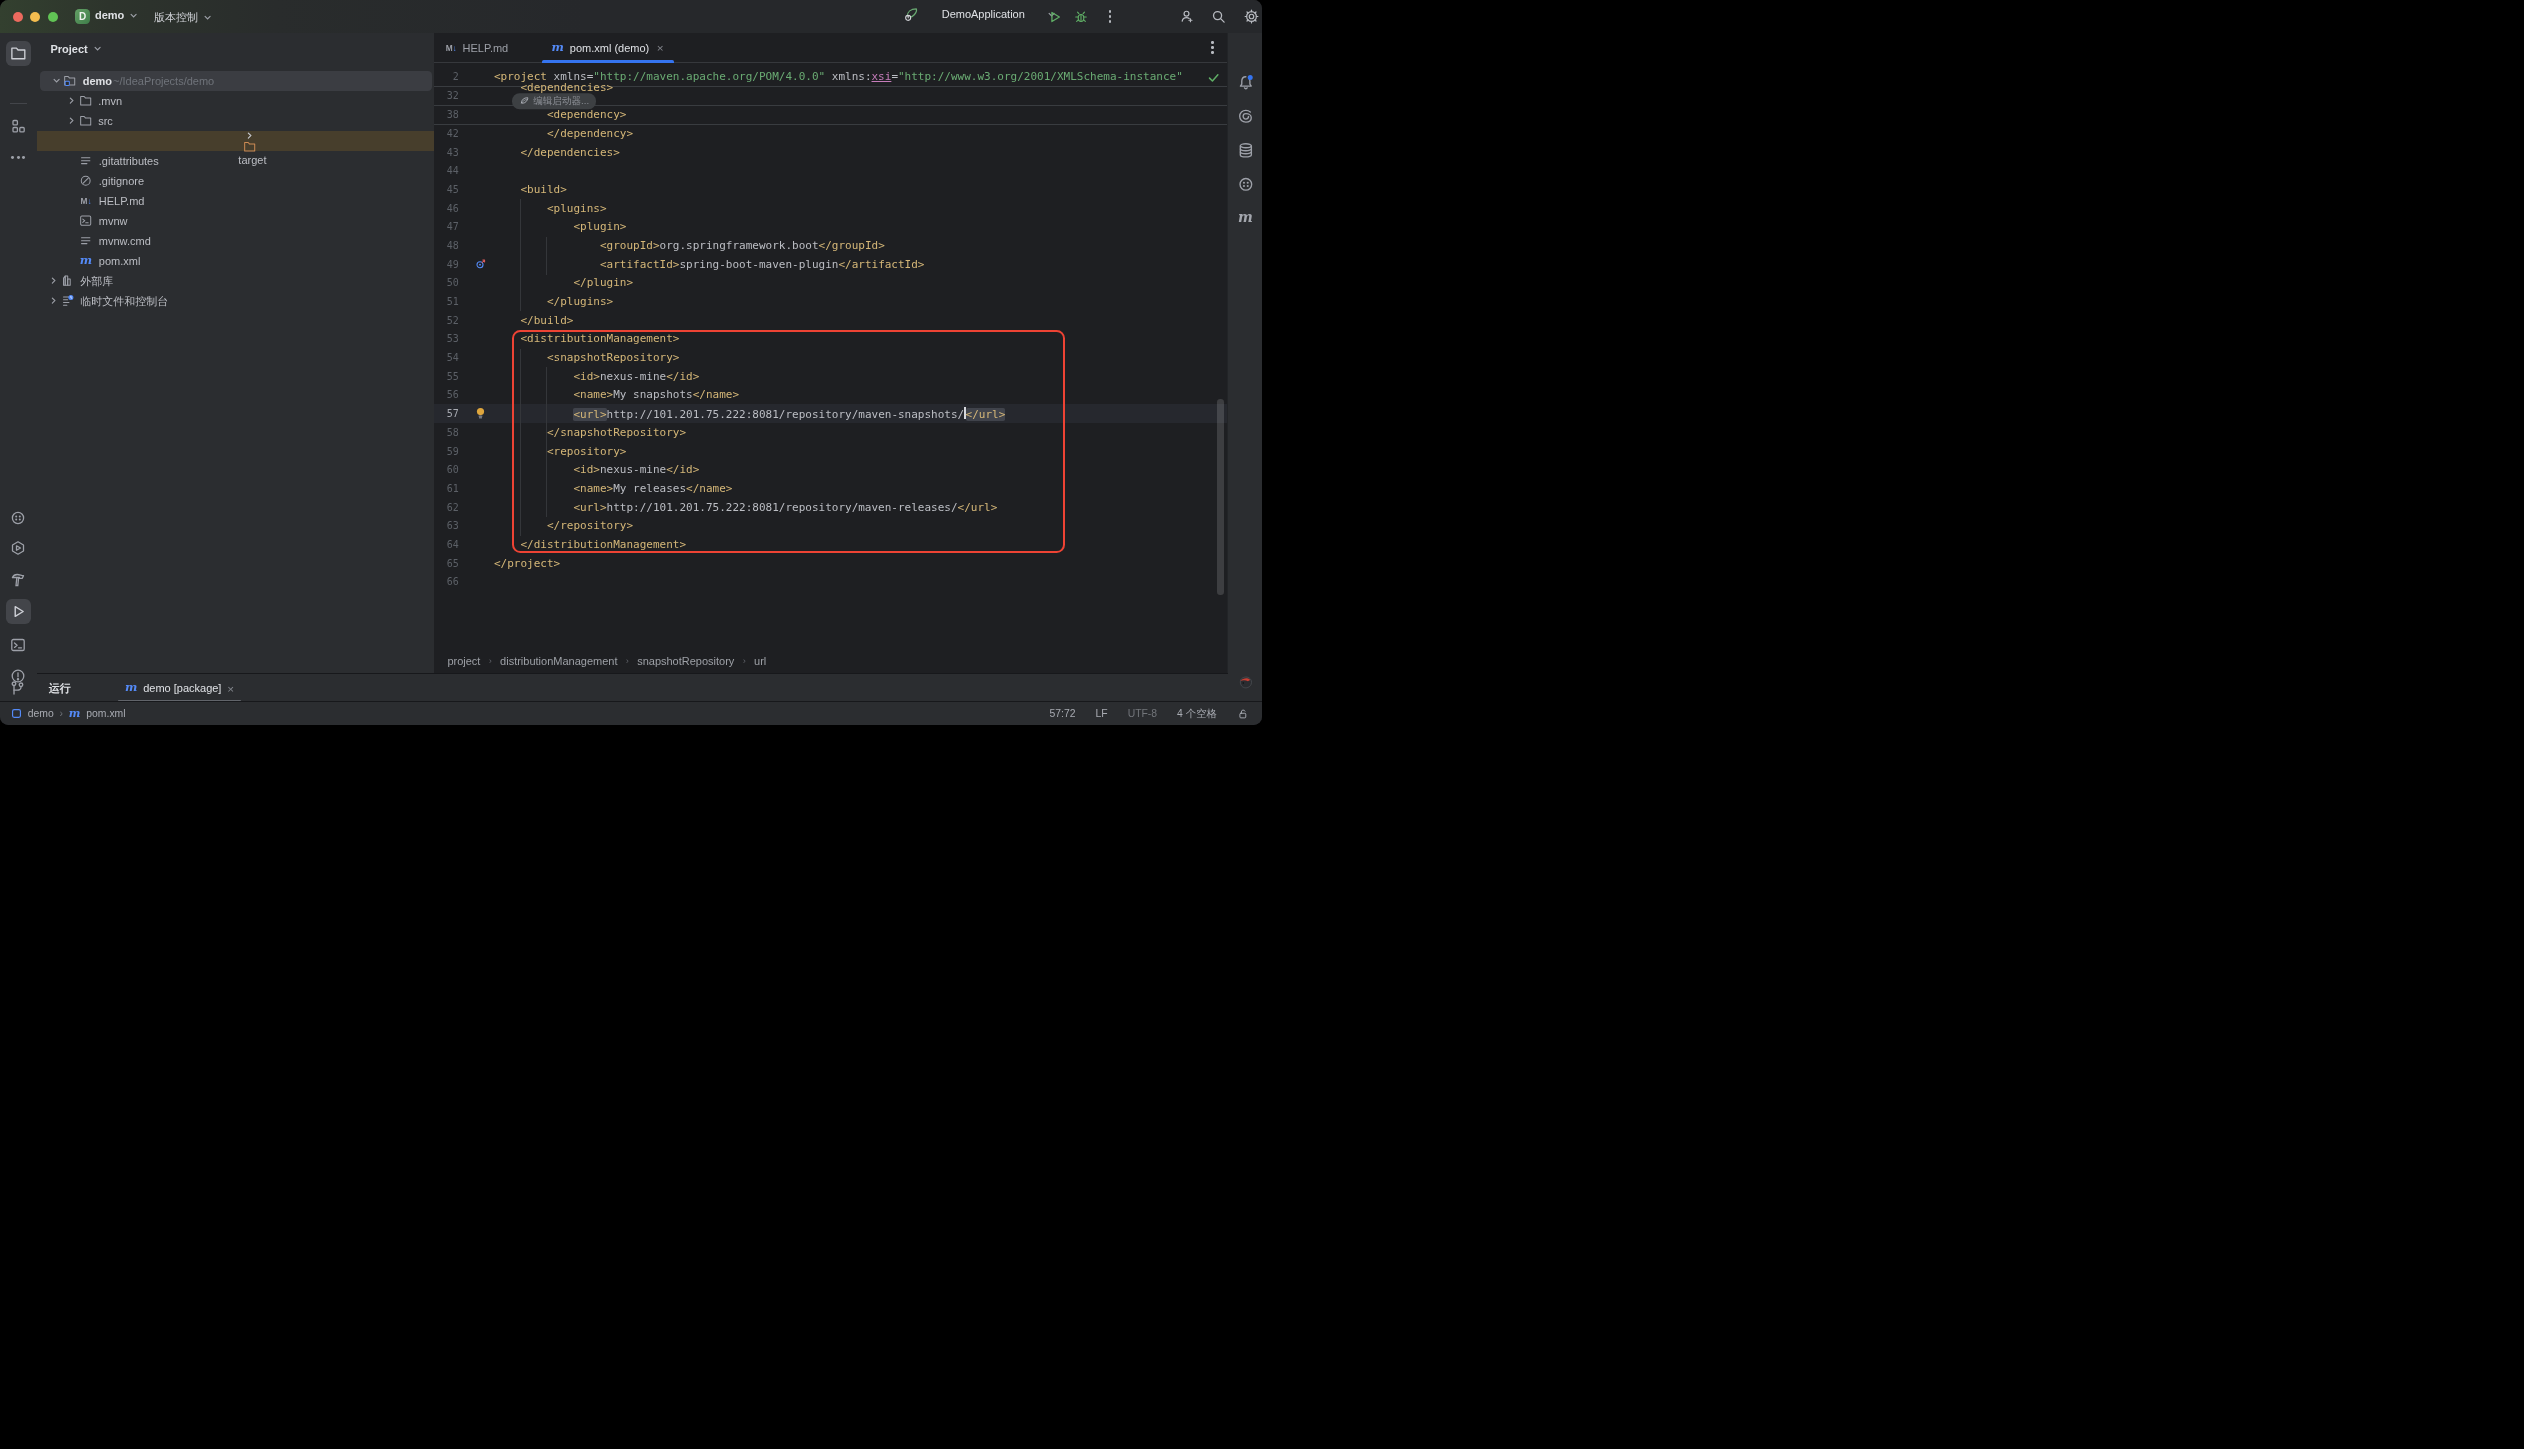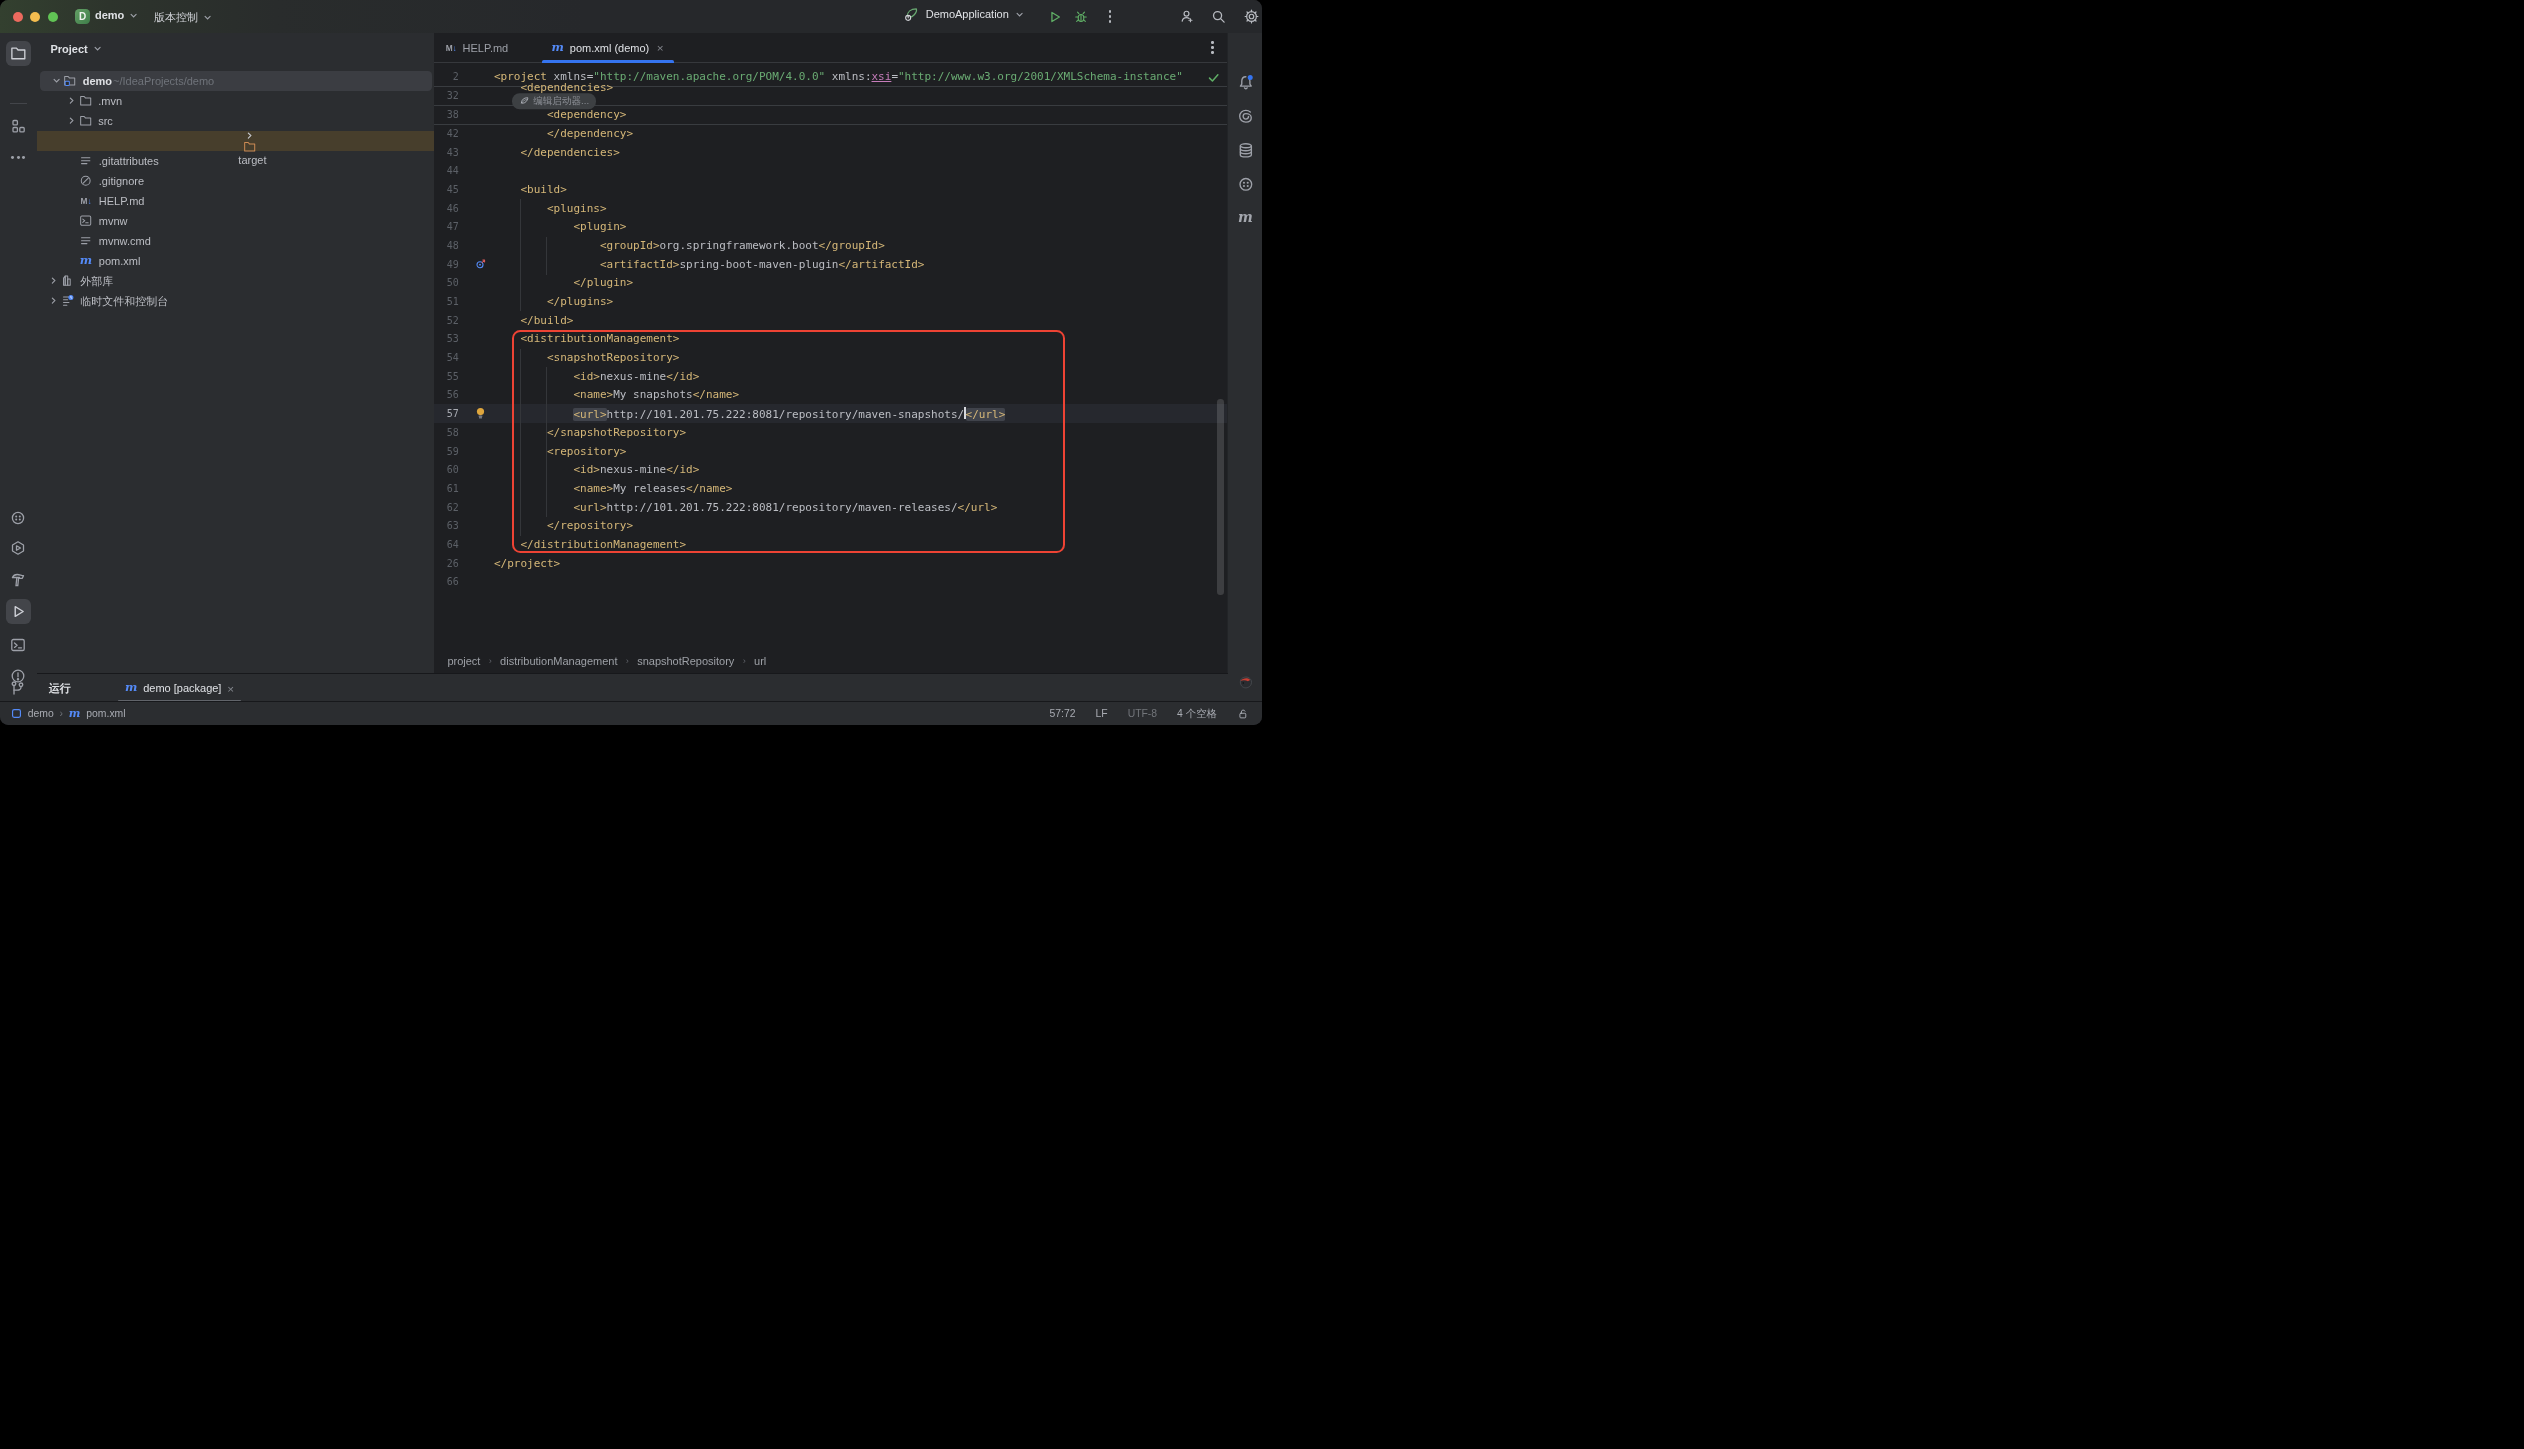--- a/index.html
+++ b/index.html
@@ -15,21 +15,21 @@
   .tl{width:10px;height:10px;border-radius:50%;position:absolute;top:11.7px;}
   #tl-close{left:13.4px;background:#ec6a5e;}
   #tl-min{left:30px;background:#f4bd4f;}
   #tl-zoom{left:48px;background:#61c455;}
   #proj-badge{position:absolute;left:75px;top:9.2px;width:15px;height:15px;border-radius:4.2px;
     background:linear-gradient(135deg,#64a066,#3e7d49);color:#eef3ee;font-size:10px;font-weight:bold;
     display:flex;align-items:center;justify-content:center;}
   #proj-name{position:absolute;left:95px;top:9.2px;color:#dfe1e5;font-size:11px;font-weight:700;}
   #proj-chev{position:absolute;left:129px;top:11px;}
   #vcs-menu{position:absolute;left:154px;top:10px;color:#cfd1d6;font-size:11px;display:flex;gap:5px;align-items:center;}
-  #runcfg{position:absolute;left:903px;top:6px;display:flex;align-items:center;gap:6px;}
+  #runcfg{position:absolute;left:903px;top:6px;display:flex;align-items:center;gap:22px;}
   #runcfg-label{color:#dfe1e5;font-size:11px;}
   .tb-ico{width:20px;height:20px;display:flex;align-items:center;justify-content:center;border-radius:3.3px;}
   #play-btn{position:absolute;left:1045px;top:6.7px;}
   #debug-btn{position:absolute;left:1071px;top:6.7px;}
   #more-run{position:absolute;left:1100px;top:6.7px;}
   #user-btn{position:absolute;left:1176px;top:6.7px;}
   #search-btn{position:absolute;left:1208px;top:6.7px;}
   #settings-btn{position:absolute;left:1241px;top:6.7px;}
   .vdots{display:flex;flex-direction:column;gap:2.5px;align-items:center;}
   .vdots i{width:2.5px;height:2.5px;border-radius:50%;background:#b6b9bf;}
@@ -587,21 +587,21 @@
           <span class="lnum">63</span>
           <span class="gicon"></span>
           <span class="lcode"><span class="sg-t">        &lt;/repository&gt;</span></span>
         </div>
         <div class="code-line">
           <span class="lnum">64</span>
           <span class="gicon"></span>
           <span class="lcode"><span class="sg-t">    &lt;/distributionManagement&gt;</span></span>
         </div>
         <div class="code-line">
-          <span class="lnum">26</span>
+          <span class="lnum">65</span>
           <span class="gicon"></span>
           <span class="lcode"><span class="sg-t">&lt;/project&gt;</span></span>
         </div>
         <div class="code-line">
           <span class="lnum">66</span>
           <span class="gicon"></span>
           <span class="lcode"></span>
         </div>
       </div>
 

